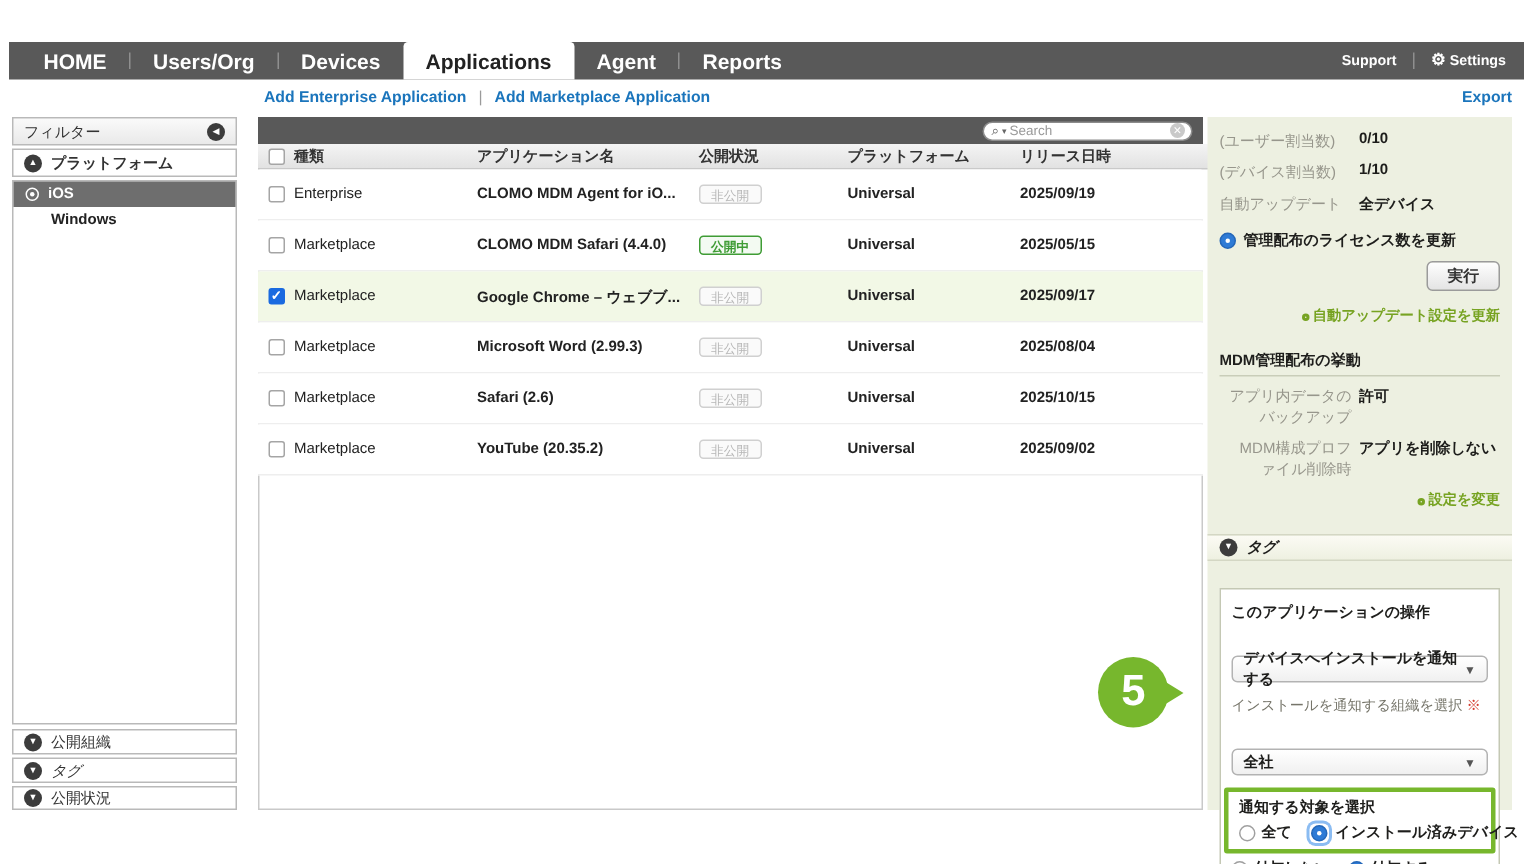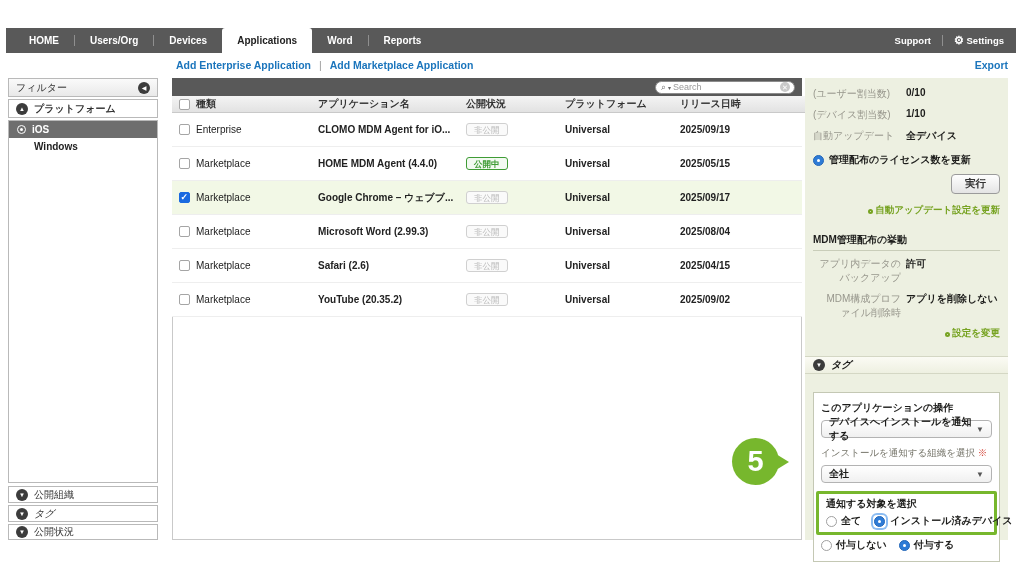--- a/index.html
+++ b/index.html
@@ -2,21 +2,21 @@
 <html><head>
 <meta charset="utf-8">
 <style>
   * { margin:0; padding:0; box-sizing:border-box; }
   html,body { width:1024px; height:576px; background:#fff; font-family:"Liberation Sans",sans-serif; }
   .screen { position:relative; width:1024px; height:576px; overflow:hidden; background:#fff; }
 
   
   .nav { position:absolute; left:6px; right:8px; top:28px; height:25px; background:#595959; display:flex; align-items:stretch; }
   .nav-tabs { display:flex; align-items:stretch; padding-left:8px; }
-  .nav-tab { display:flex; align-items:center; padding:0 15px; color:#fff; font-size:10px; font-weight:700; cursor:pointer; white-space:nowrap; }
+  .nav-tab { display:flex; align-items:center; padding:0 15px; color:#fff; font-size:14px; font-weight:700; cursor:pointer; white-space:nowrap; }
   .nav-tab.active { background:#fff; color:#222; border-radius:3px 3px 0 0; }
   .nav-sep { width:1px; height:11px; background:#8f8f8f; align-self:center; }
   .nav-right { margin-left:auto; display:flex; align-items:center; gap:11px; padding-right:12px; color:#fff; font-size:9.5px; font-weight:700; }
   .gear { font-size:11px; line-height:1; }
 
   
   .toolbar { position:absolute; left:176px; right:16px; top:57px; height:16px; display:flex; align-items:center; gap:8px; font-size:10.5px; font-weight:700; color:#1b75bc; }
   .toolbar .tb-sep { color:#9a9a9a; font-weight:400; }
   .toolbar a { color:#1b75bc; text-decoration:none; cursor:pointer; }
   .export { margin-left:auto; }
@@ -82,21 +82,21 @@
   .green-link-row { text-align:right; margin:10px 8px 0; }
   .green-link { color:#77a322; font-weight:700; font-size:9.5px; cursor:pointer; white-space:nowrap; }
   .glyph-o { display:inline-block; width:5px; height:5px; border:2px solid #77a322; border-radius:50%; margin-right:2px; vertical-align:-1px; }
   .mdm-title { margin:16px 8px 3px; font-weight:700; font-size:10px; }
   .panel hr { border:0; border-top:1px solid #c9cdb9; margin:0 8px 6px; }
   .tag-bar { margin-top:16px; height:18px; background:linear-gradient(#fbfbf4,#eef0e1); border-top:1px solid #d4d7c4; border-bottom:1px solid #d4d7c4; display:flex; align-items:center; gap:6px; padding:0 8px; font-weight:700; cursor:pointer; }
   .tag-bar .lbl { font-style:italic; }
 
   .card { margin:18px 8px 0; background:#fff; border:1px solid #c4c8b4; padding:8px 7px 9px; }
   .card-title { font-weight:700; font-size:10px; }
-  .selectbox { margin-top:5px; height:18px; border:1px solid #b3b3b3; border-radius:4px; background:linear-gradient(#fff,#f0f0f0); display:flex; align-items:center; padding:0 7px; font-weight:700; font-size:10px; cursor:pointer; }
+  .selectbox { margin-top:22px; height:18px; border:1px solid #b3b3b3; border-radius:4px; background:linear-gradient(#fff,#f0f0f0); display:flex; align-items:center; padding:0 7px; font-weight:700; font-size:10px; cursor:pointer; }
   .selectbox .chev { margin-left:auto; color:#555; font-size:8px; }
   .field-label { margin-top:9px; color:#76756a; font-size:9.5px; }
   .req { color:#d23b2e; }
 
   .hl-box { margin:8px -5px 0; border:3px solid #77b72d; border-radius:2px; padding:3px 7px 4px; }
   .hl-label { font-weight:700; font-size:10px; }
   .radio-row { display:flex; align-items:center; gap:4px; margin-top:3px; font-weight:700; font-size:10px; flex-wrap:nowrap; white-space:nowrap; }
   .radio { width:11px; height:11px; min-width:11px; border:1px solid #a0a0a0; border-radius:50%; background:#fff; position:relative; cursor:pointer; display:inline-block; }
   .radio.on { background:#2e7bd6; border-color:#2467b8; }
   .radio.on::after { content:""; position:absolute; left:3px; top:3px; width:3px; height:3px; border-radius:50%; background:#fff; }
@@ -114,21 +114,21 @@
 <div class="screen">
 
   <div class="nav">
     <div class="nav-tabs" id="nav-tabs">
         <div class="nav-tab">HOME</div>
         <span class="nav-sep"></span>
         <div class="nav-tab">Users/Org</div>
         <span class="nav-sep"></span>
         <div class="nav-tab">Devices</div>
         <div class="nav-tab active">Applications</div>
-        <div class="nav-tab">Word</div>
+        <div class="nav-tab">Agent</div>
         <span class="nav-sep"></span>
         <div class="nav-tab">Reports</div>
       </div>
     <div class="nav-right">
       <span>Support</span>
       <span class="nav-sep"></span>
       <span><span class="gear">⚙</span> <span>Settings</span></span>
     </div>
   </div>
 
@@ -207,21 +207,21 @@
         <span class="cell-name">CLOMO MDM Agent for iO...</span>
         <span><span class="badge badge-private">非公開</span></span>
         <span class="cell-platform">Universal</span>
         <span class="cell-date">2025/09/19</span>
       </div>
       <div class="trow grid-cols">
         <span class="cell-cb">
           <span class="cb"></span>
         </span>
         <span class="cell-type">Marketplace</span>
-        <span class="cell-name">HOME MDM Agent (4.4.0)</span>
+        <span class="cell-name">CLOMO MDM Safari (4.4.0)</span>
         <span><span class="badge badge-public">公開中</span></span>
         <span class="cell-platform">Universal</span>
         <span class="cell-date">2025/05/15</span>
       </div>
       <div class="trow grid-cols selected">
         <span class="cell-cb">
           <span class="cb on"></span>
         </span>
         <span class="cell-type">Marketplace</span>
         <span class="cell-name">Google Chrome – ウェブブ...</span>
@@ -240,21 +240,21 @@
         <span class="cell-date">2025/08/04</span>
       </div>
       <div class="trow grid-cols">
         <span class="cell-cb">
           <span class="cb"></span>
         </span>
         <span class="cell-type">Marketplace</span>
         <span class="cell-name">Safari (2.6)</span>
         <span><span class="badge badge-private">非公開</span></span>
         <span class="cell-platform">Universal</span>
-        <span class="cell-date">2025/04/15</span>
+        <span class="cell-date">2025/10/15</span>
       </div>
       <div class="trow grid-cols">
         <span class="cell-cb">
           <span class="cb"></span>
         </span>
         <span class="cell-type">Marketplace</span>
         <span class="cell-name">YouTube (20.35.2)</span>
         <span><span class="badge badge-private">非公開</span></span>
         <span class="cell-platform">Universal</span>
         <span class="cell-date">2025/09/02</span>

